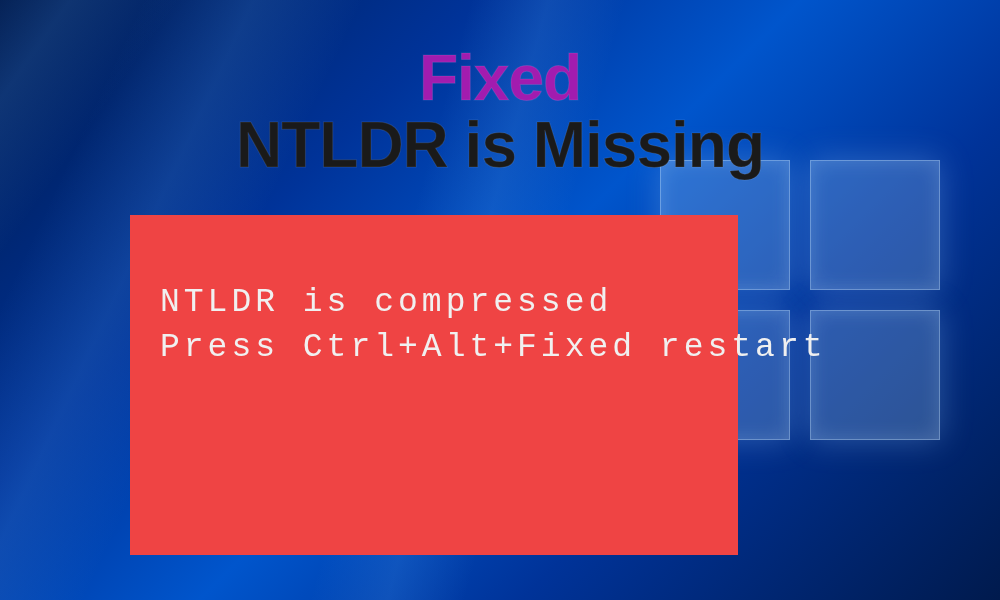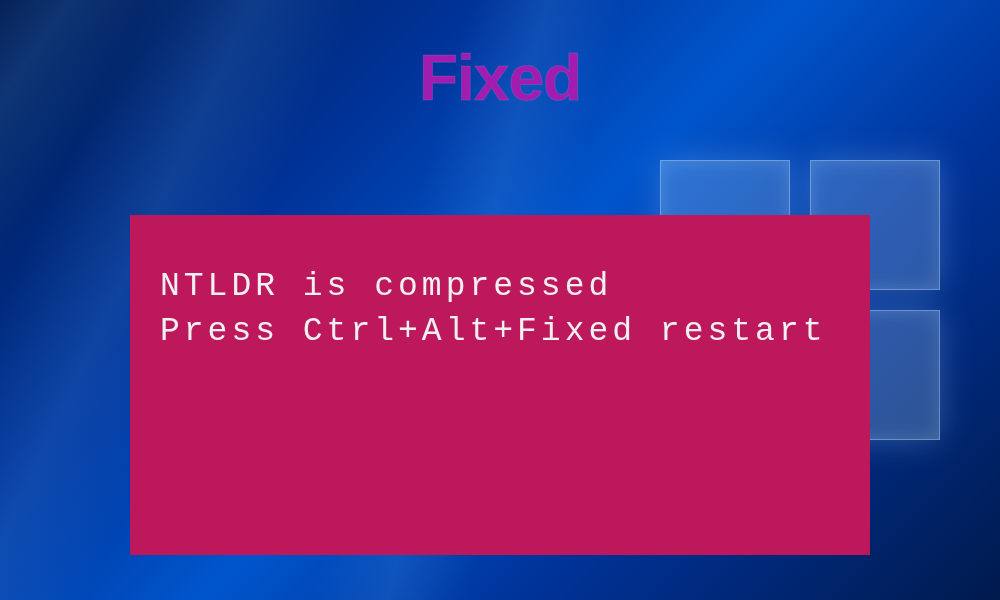--- a/index.html
+++ b/index.html
@@ -103,24 +103,24 @@
       color: #1a1a1a;
       letter-spacing: -1px;
       line-height: 1.05;
       -webkit-text-stroke: 1px rgba(255,255,255,0.1);
     }
     
     .terminal-box {
       position: absolute;
       top: 215px;
       left: 130px;
-      width: 740px;
+      width: 608px;
       height: 340px;
-      background: #be185d;
-      padding: 50px 30px;
+      background: #ef4444;
+      padding: 66px 30px;
       z-index: 5;
     }
     
     .terminal-text {
       font-family: 'Courier New', Courier, monospace;
       color: #f0f0f0;
       font-size: 33px;
       line-height: 1.35;
       letter-spacing: 4px;
       font-weight: normal;
@@ -138,18 +138,19 @@
 
 <div class="windows-logo">
   <div class="logo-pane pane-tl"></div>
   <div class="logo-pane pane-tr"></div>
   <div class="logo-pane pane-bl"></div>
   <div class="logo-pane pane-br"></div>
 </div>
 
 <div class="title-container">
   <div class="title-line1">Fixed</div>
+  <div class="title-line2">NTLDR is Missing</div>
 </div>
 
 <div class="terminal-box">
   <div class="terminal-text">NTLDR is compressed</div>
   <div class="terminal-text">Press Ctrl+Alt+Fixed restart</div>
 </div>
 
 </body></html>

